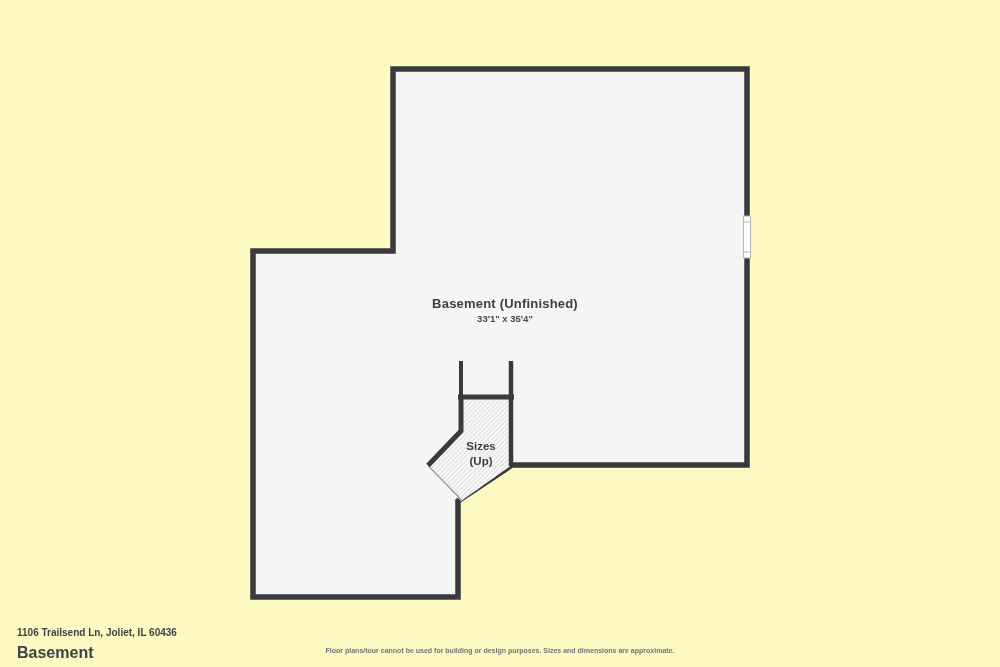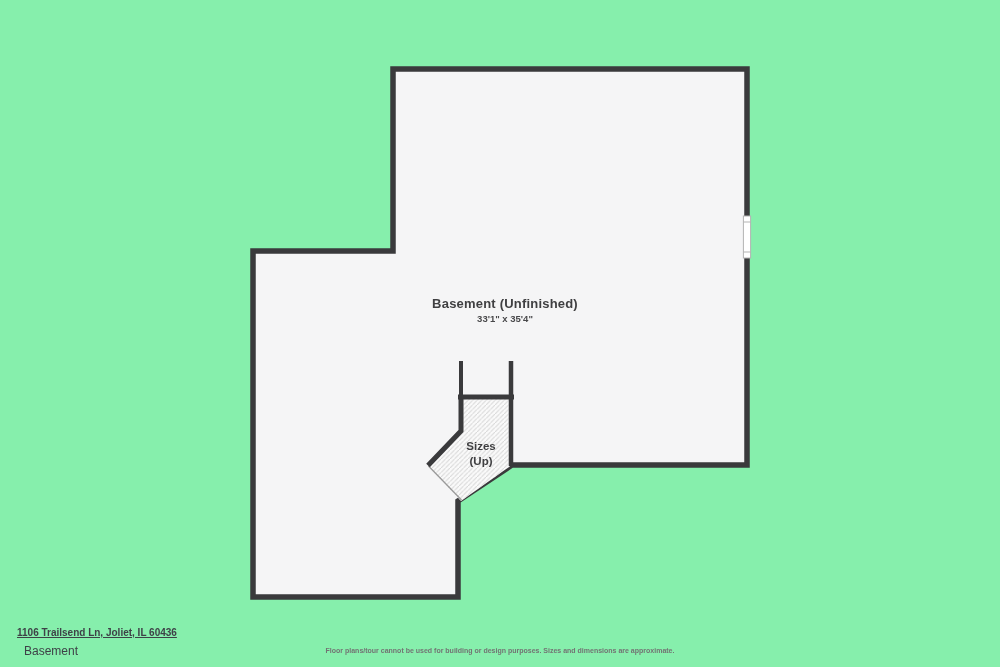--- a/index.html
+++ b/index.html
@@ -5,21 +5,21 @@
   html, body {
     margin: 0;
     padding: 0;
     background: #ffffff;
     font-family: "Liberation Sans", "DejaVu Sans", sans-serif;
   }
   .canvas {
     position: relative;
     width: 1000px;
     height: 667px;
-    background: #86efac;
+    background: #fef9c3;
     overflow: hidden;
   }
   .plan-svg {
     position: absolute;
     left: 0;
     top: 0;
   }
   .abs { position: absolute; }
   .room-label {
     left: 505px;
@@ -51,27 +51,26 @@
     line-height: 15px;
     white-space: nowrap;
   }
   .footer-address {
     left: 17px;
     top: 627px;
     font-size: 10px;
     font-weight: 700;
     color: #3e4147;
     white-space: nowrap;
-    text-decoration: underline;
   }
   .footer-floor {
-    left: 24px;
+    left: 17px;
     top: 644px;
-    font-size: 12px;
-    font-weight: 400;
+    font-size: 16px;
+    font-weight: 700;
     color: #3e4147;
     white-space: nowrap;
   }
   .footer-disclaimer {
     left: 500px;
     top: 646.5px;
     transform: translateX(-50%);
     font-size: 7px;
     font-weight: 600;
     color: #737373;

